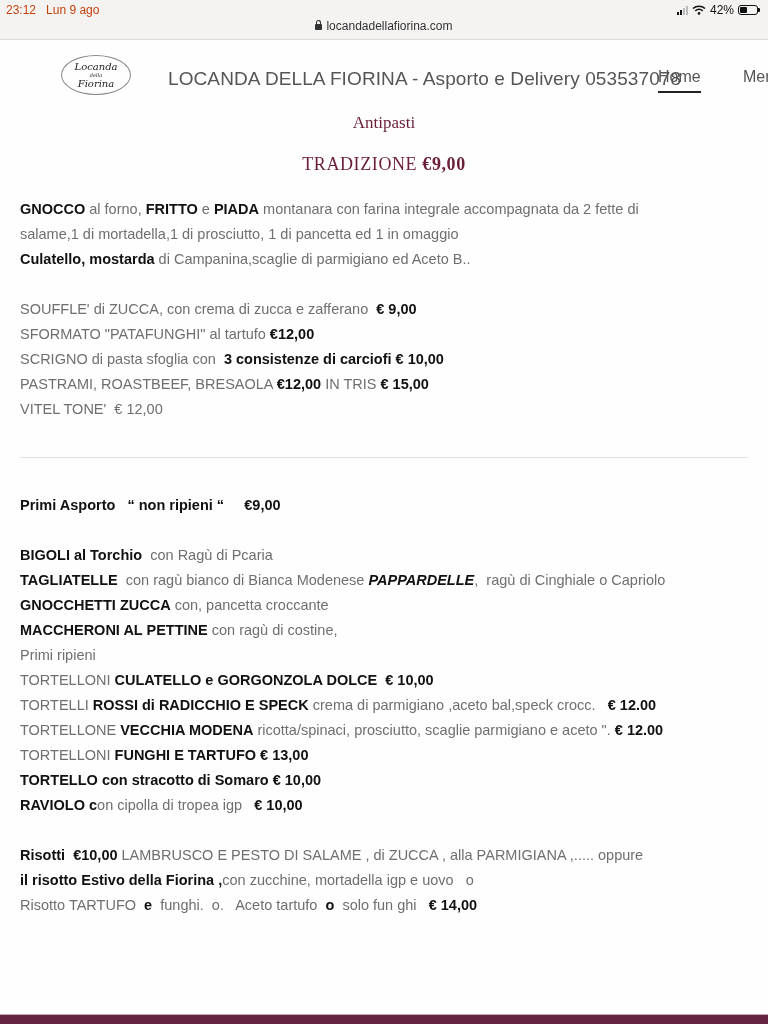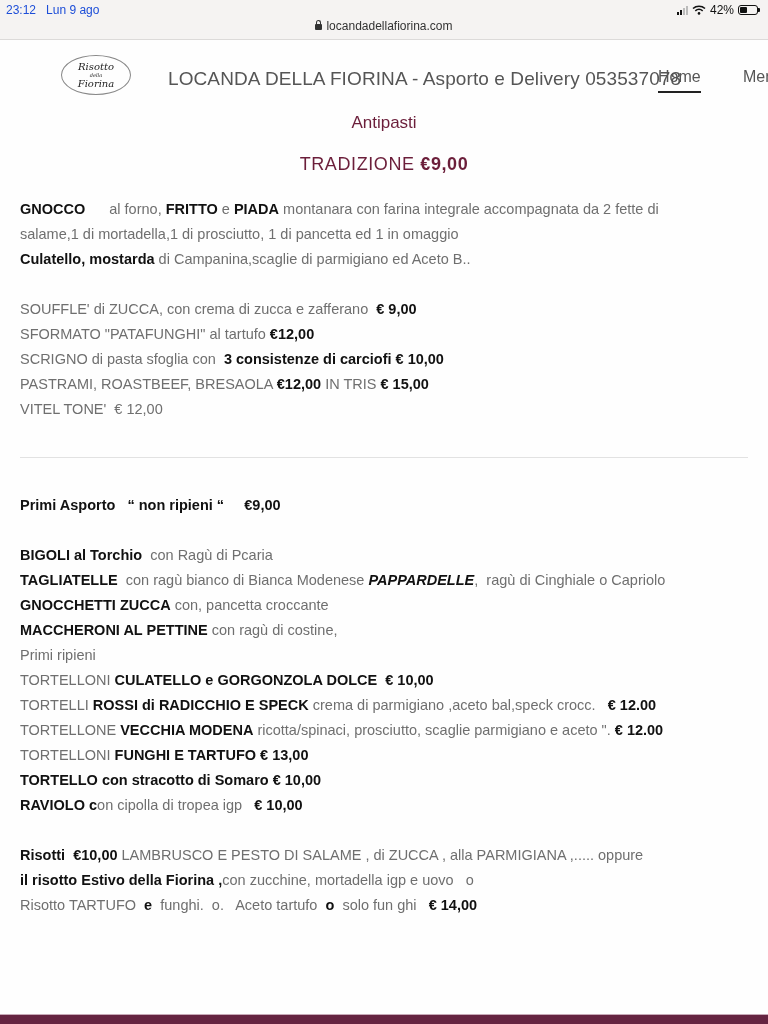--- a/index.html
+++ b/index.html
@@ -1,40 +1,40 @@
 <!DOCTYPE html>
 <html><head>
 <meta charset="utf-8">
 <style>
   * { box-sizing: border-box; margin: 0; padding: 0; }
   html, body { width: 768px; height: 1024px; overflow: hidden; background: #fefefe; }
   body { font-family: "Liberation Sans", sans-serif; color: #222; position: relative; }
 
   .status-bar { position: absolute; left: 0; top: 0; width: 768px; height: 40px; background: #f5f3f2; border-bottom: 1px solid #dcdad9; }
-  .status-time { position: absolute; left: 6px; top: 3px; font-size: 12px; color: #1d4ed8; }
+  .status-time { position: absolute; left: 6px; top: 3px; font-size: 12px; color: #c2410c; }
   .status-right { position: absolute; right: 10px; top: 3px; font-size: 12px; color: #111; display: flex; align-items: center; gap: 4px; }
   .signal { display: inline-flex; align-items: flex-end; gap: 1px; height: 9px; }
   .signal span { display: inline-block; width: 2px; background: #111; }
   .signal span.off { background: #bbb; }
   .battery { display: inline-block; width: 20px; height: 10px; border: 1px solid #111; border-radius: 3px; position: relative; padding: 1px; }
   .battery .fill { display: block; width: 42%; height: 100%; background: #111; border-radius: 1px; }
   .battery::after { content: ""; position: absolute; right: -3px; top: 2px; width: 2px; height: 4px; background: #111; border-radius: 0 1px 1px 0; }
   .url-bar { position: absolute; left: 0; top: 19px; width: 768px; text-align: center; font-size: 12px; color: #333; }
   .lock { display: inline-block; width: 7px; height: 6px; background: #333; border-radius: 1px; position: relative; margin-right: 4px; vertical-align: 0px; }
   .lock::before { content: ""; position: absolute; left: 1px; top: -4px; width: 3px; height: 4px; border: 1px solid #333; border-bottom: none; border-radius: 3px 3px 0 0; }
 
   .site-header { position: absolute; left: 0; top: 41px; width: 768px; height: 68px; }
   .logo { position: absolute; left: 61px; top: 14px; width: 70px; height: 40px; border: 1px solid #888; border-radius: 50%; text-align: center; font-family: "DejaVu Serif", serif; font-size: 10px; line-height: 11px; color: #222; padding-top: 5px; font-style: italic; }
   .logo small { display: block; font-size: 5px; line-height: 6px; }
   .site-title { position: absolute; left: 168px; top: 27px; font-size: 19px; color: #555; font-weight: normal; letter-spacing: 0.1px; }
   .nav-home { position: absolute; left: 658px; top: 27px; font-size: 16px; color: #555; }
   .nav-home::after { content: ""; position: absolute; left: 0; right: 0; top: 23px; height: 2px; background: #222; }
   .nav-menu { position: absolute; left: 743px; top: 27px; font-size: 16px; color: #555; white-space: nowrap; }
 
-  .serif-head { position: absolute; width: 768px; text-align: center; font-family: Liberation Sans, sans-serif; color: #6b1e3a; }
+  .serif-head { position: absolute; width: 768px; text-align: center; font-family: Liberation Serif, serif; color: #6b1e3a; }
   .antipasti { top: 113px; font-size: 17px; }
   .tradizione { top: 154px; font-size: 18px; letter-spacing: 0.6px; }
   .tradizione b { font-weight: bold; }
 
   .menu-line { position: absolute; left: 20px; font-size: 14.5px; color: #6f6f6f; white-space: nowrap; letter-spacing: 0px; }
   .menu-line b { color: #111; font-weight: bold; }
   .menu-line i.bold-i { color: #111; font-weight: bold; font-style: italic; }
 
   .divider { position: absolute; left: 20px; top: 457px; width: 728px; height: 1px; background: #e2e2e2; }
 
@@ -65,37 +65,37 @@
         <span class="fill"></span>
       </span>
   </span>
   <div class="url-bar">
     <span class="lock"></span><span>locandadellafiorina.com</span>
   </div>
 </div>
 
 <div class="site-header">
   <div class="logo">
-    <span>Risotto</span>
+    <span>Locanda</span>
     <small>della</small>
     <span>Fiorina</span>
   </div>
   <div class="site-title">LOCANDA DELLA FIORINA - Asporto e Delivery 053537078</div>
   <a class="nav-home">Home</a>
   <a class="nav-menu">Menu</a>
 </div>
 
 <div class="serif-head antipasti">Antipasti</div>
 <div class="serif-head tradizione">
   <span>TRADIZIONE</span>
   <b>€9,00</b>
 </div>
 
 <div id="antipasti-lines">
-    <div class="menu-line" style="top: 201px;"><b style="white-space: pre;">GNOCCO</b><span style="white-space: pre; padding-left: 20px;"> al forno, </span><b style="white-space: pre;">FRITTO</b><span style="white-space: pre;"> e </span><b style="white-space: pre;">PIADA</b><span style="white-space: pre;"> montanara con farina integrale accompagnata da 2 fette di</span></div>
+    <div class="menu-line" style="top: 201px;"><b style="white-space: pre;">GNOCCO</b><span style="white-space: pre;"> al forno, </span><b style="white-space: pre;">FRITTO</b><span style="white-space: pre;"> e </span><b style="white-space: pre;">PIADA</b><span style="white-space: pre;"> montanara con farina integrale accompagnata da 2 fette di</span></div>
     <div class="menu-line" style="top: 226px;"><span style="white-space: pre;">salame,1 di mortadella,1 di prosciutto, 1 di pancetta ed 1 in omaggio</span></div>
     <div class="menu-line" style="top: 251px;"><b style="white-space: pre;">Culatello, mostarda</b><span style="white-space: pre;"> di Campanina,scaglie di parmigiano ed Aceto B..</span></div>
     <div class="menu-line" style="top: 301px;"><span style="white-space: pre;">SOUFFLE' di ZUCCA, con crema di zucca e zafferano  </span><b style="white-space: pre;">€ 9,00</b></div>
     <div class="menu-line" style="top: 326px;"><span style="white-space: pre;">SFORMATO "PATAFUNGHI" al tartufo </span><b style="white-space: pre;">€12,00</b></div>
     <div class="menu-line" style="top: 351px;"><span style="white-space: pre;">SCRIGNO di pasta sfoglia con  </span><b style="white-space: pre;">3 consistenze di carciofi € 10,00</b></div>
     <div class="menu-line" style="top: 376px;"><span style="white-space: pre;">PASTRAMI, ROASTBEEF, BRESAOLA </span><b style="white-space: pre;">€12,00</b><span style="white-space: pre;"> IN TRIS </span><b style="white-space: pre;">€ 15,00</b></div>
     <div class="menu-line" style="top: 401px;"><span style="white-space: pre;">VITEL TONE'  € 12,00</span></div>
   </div>
 
 <div class="divider"></div>

